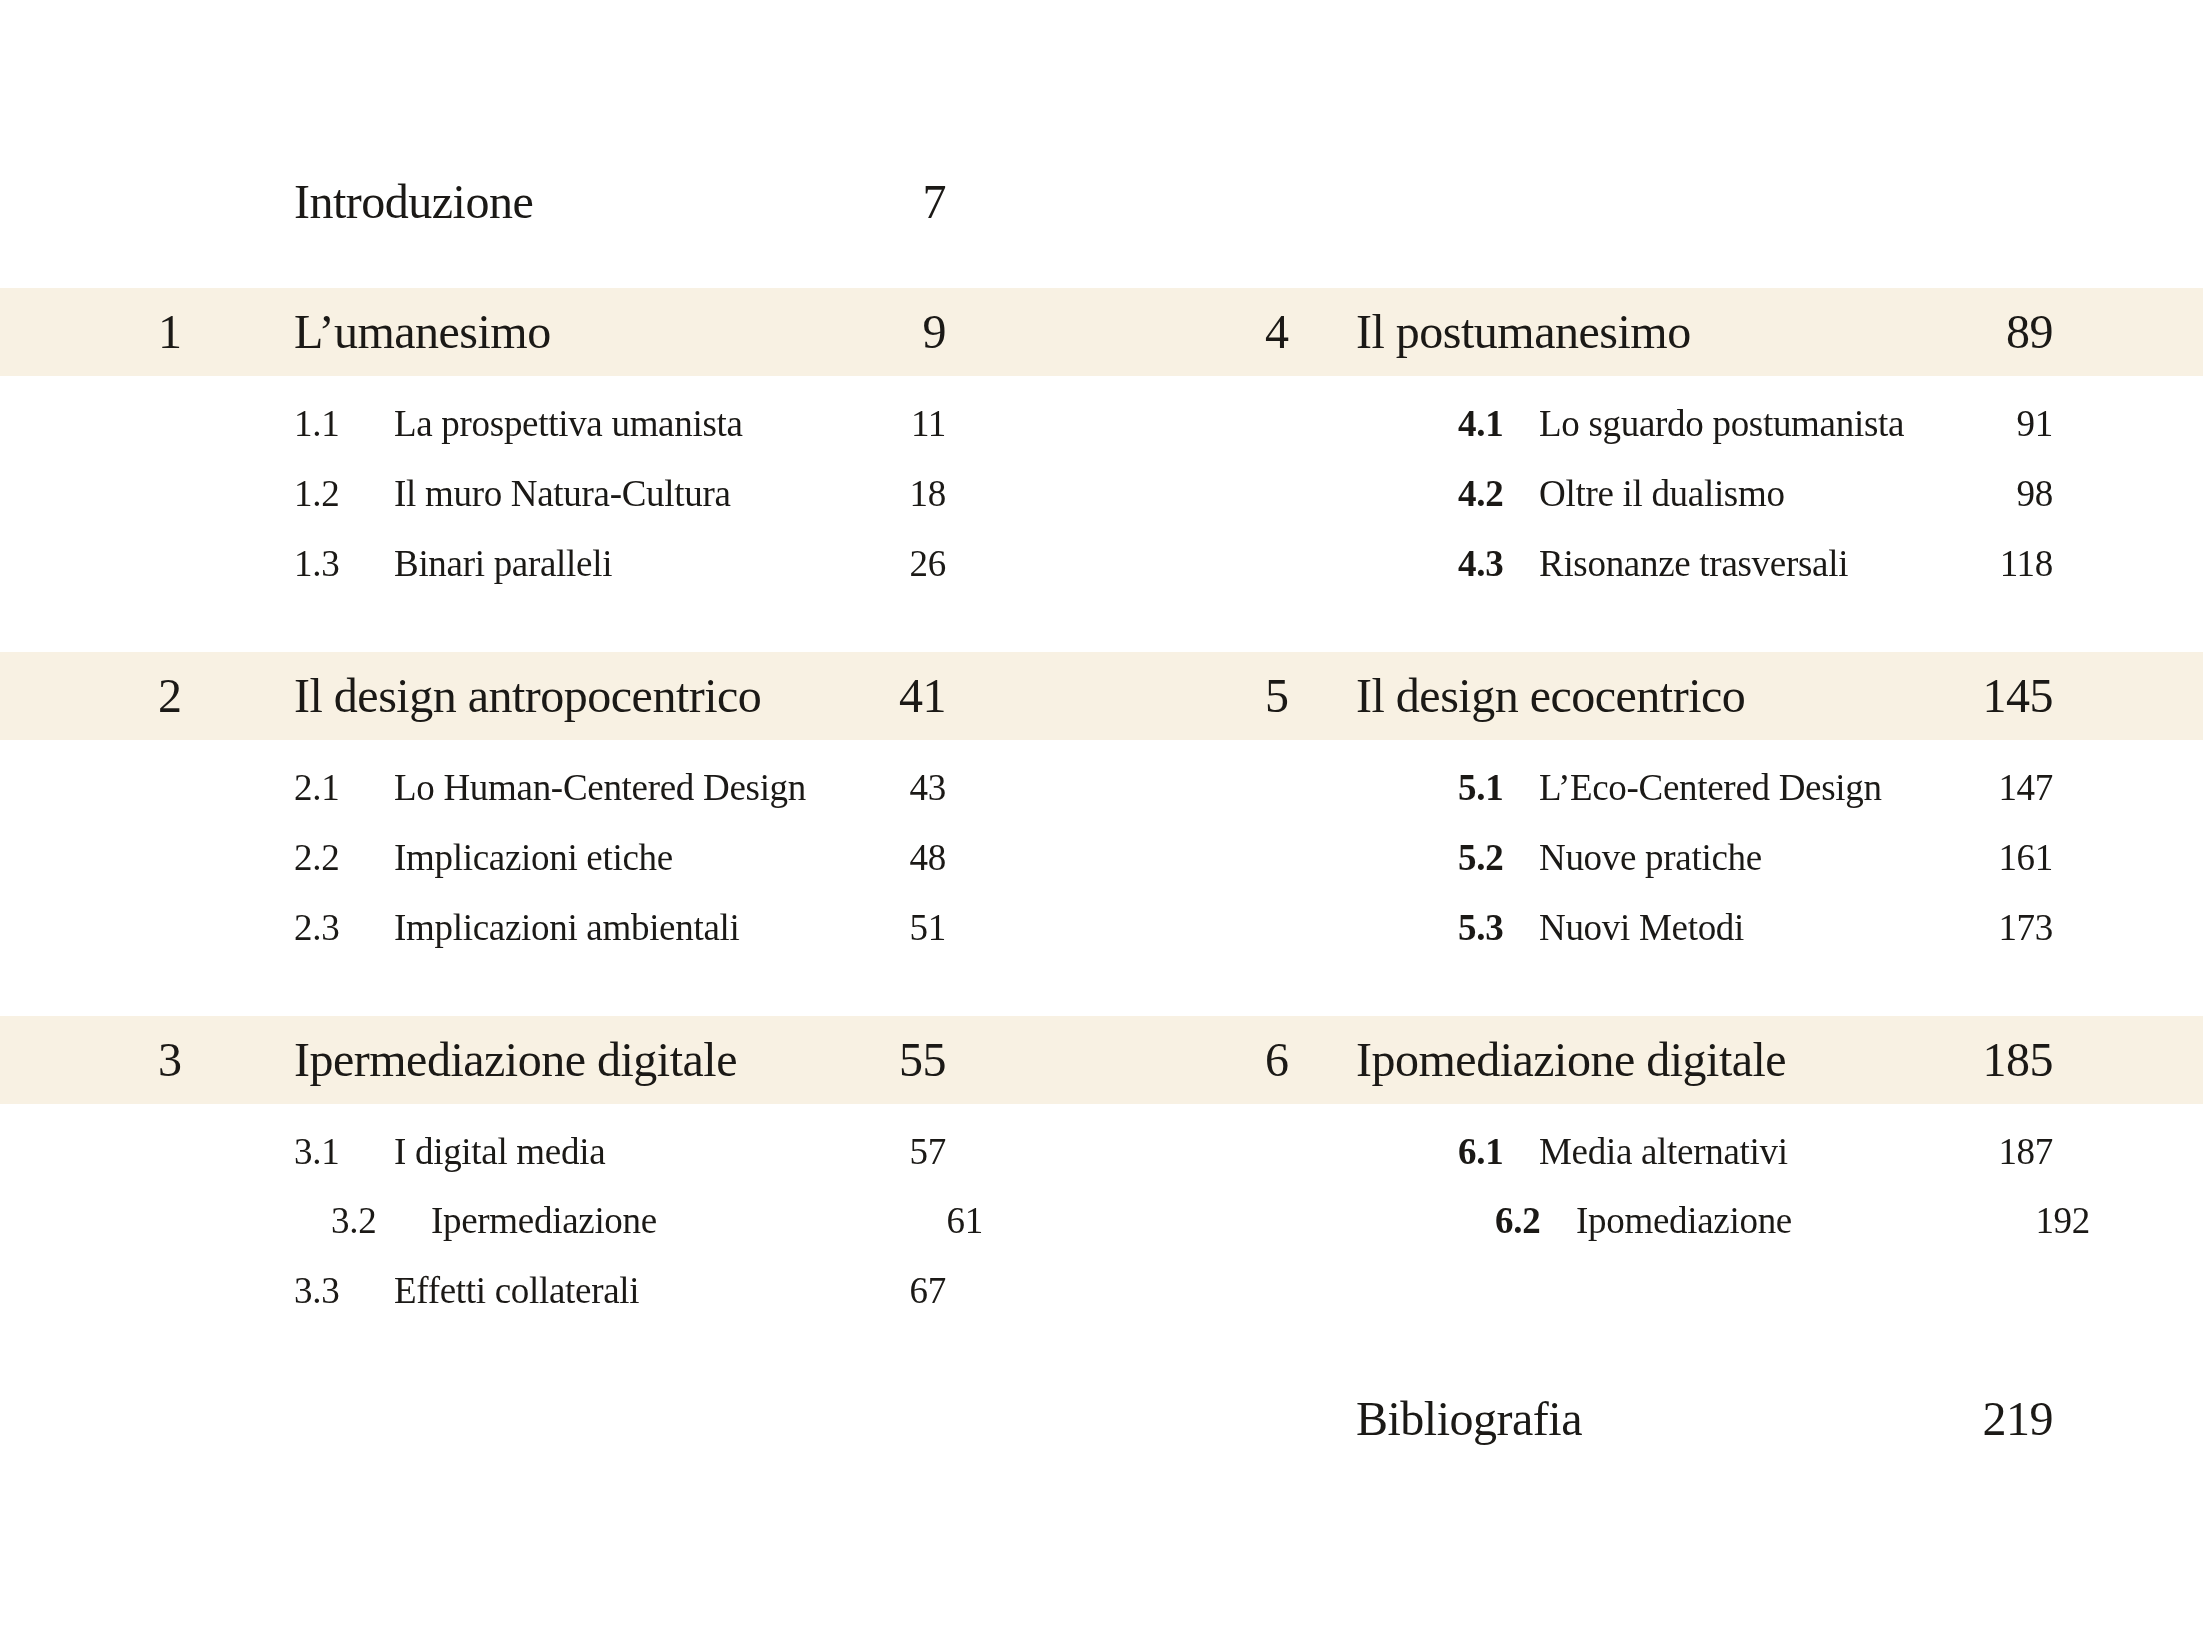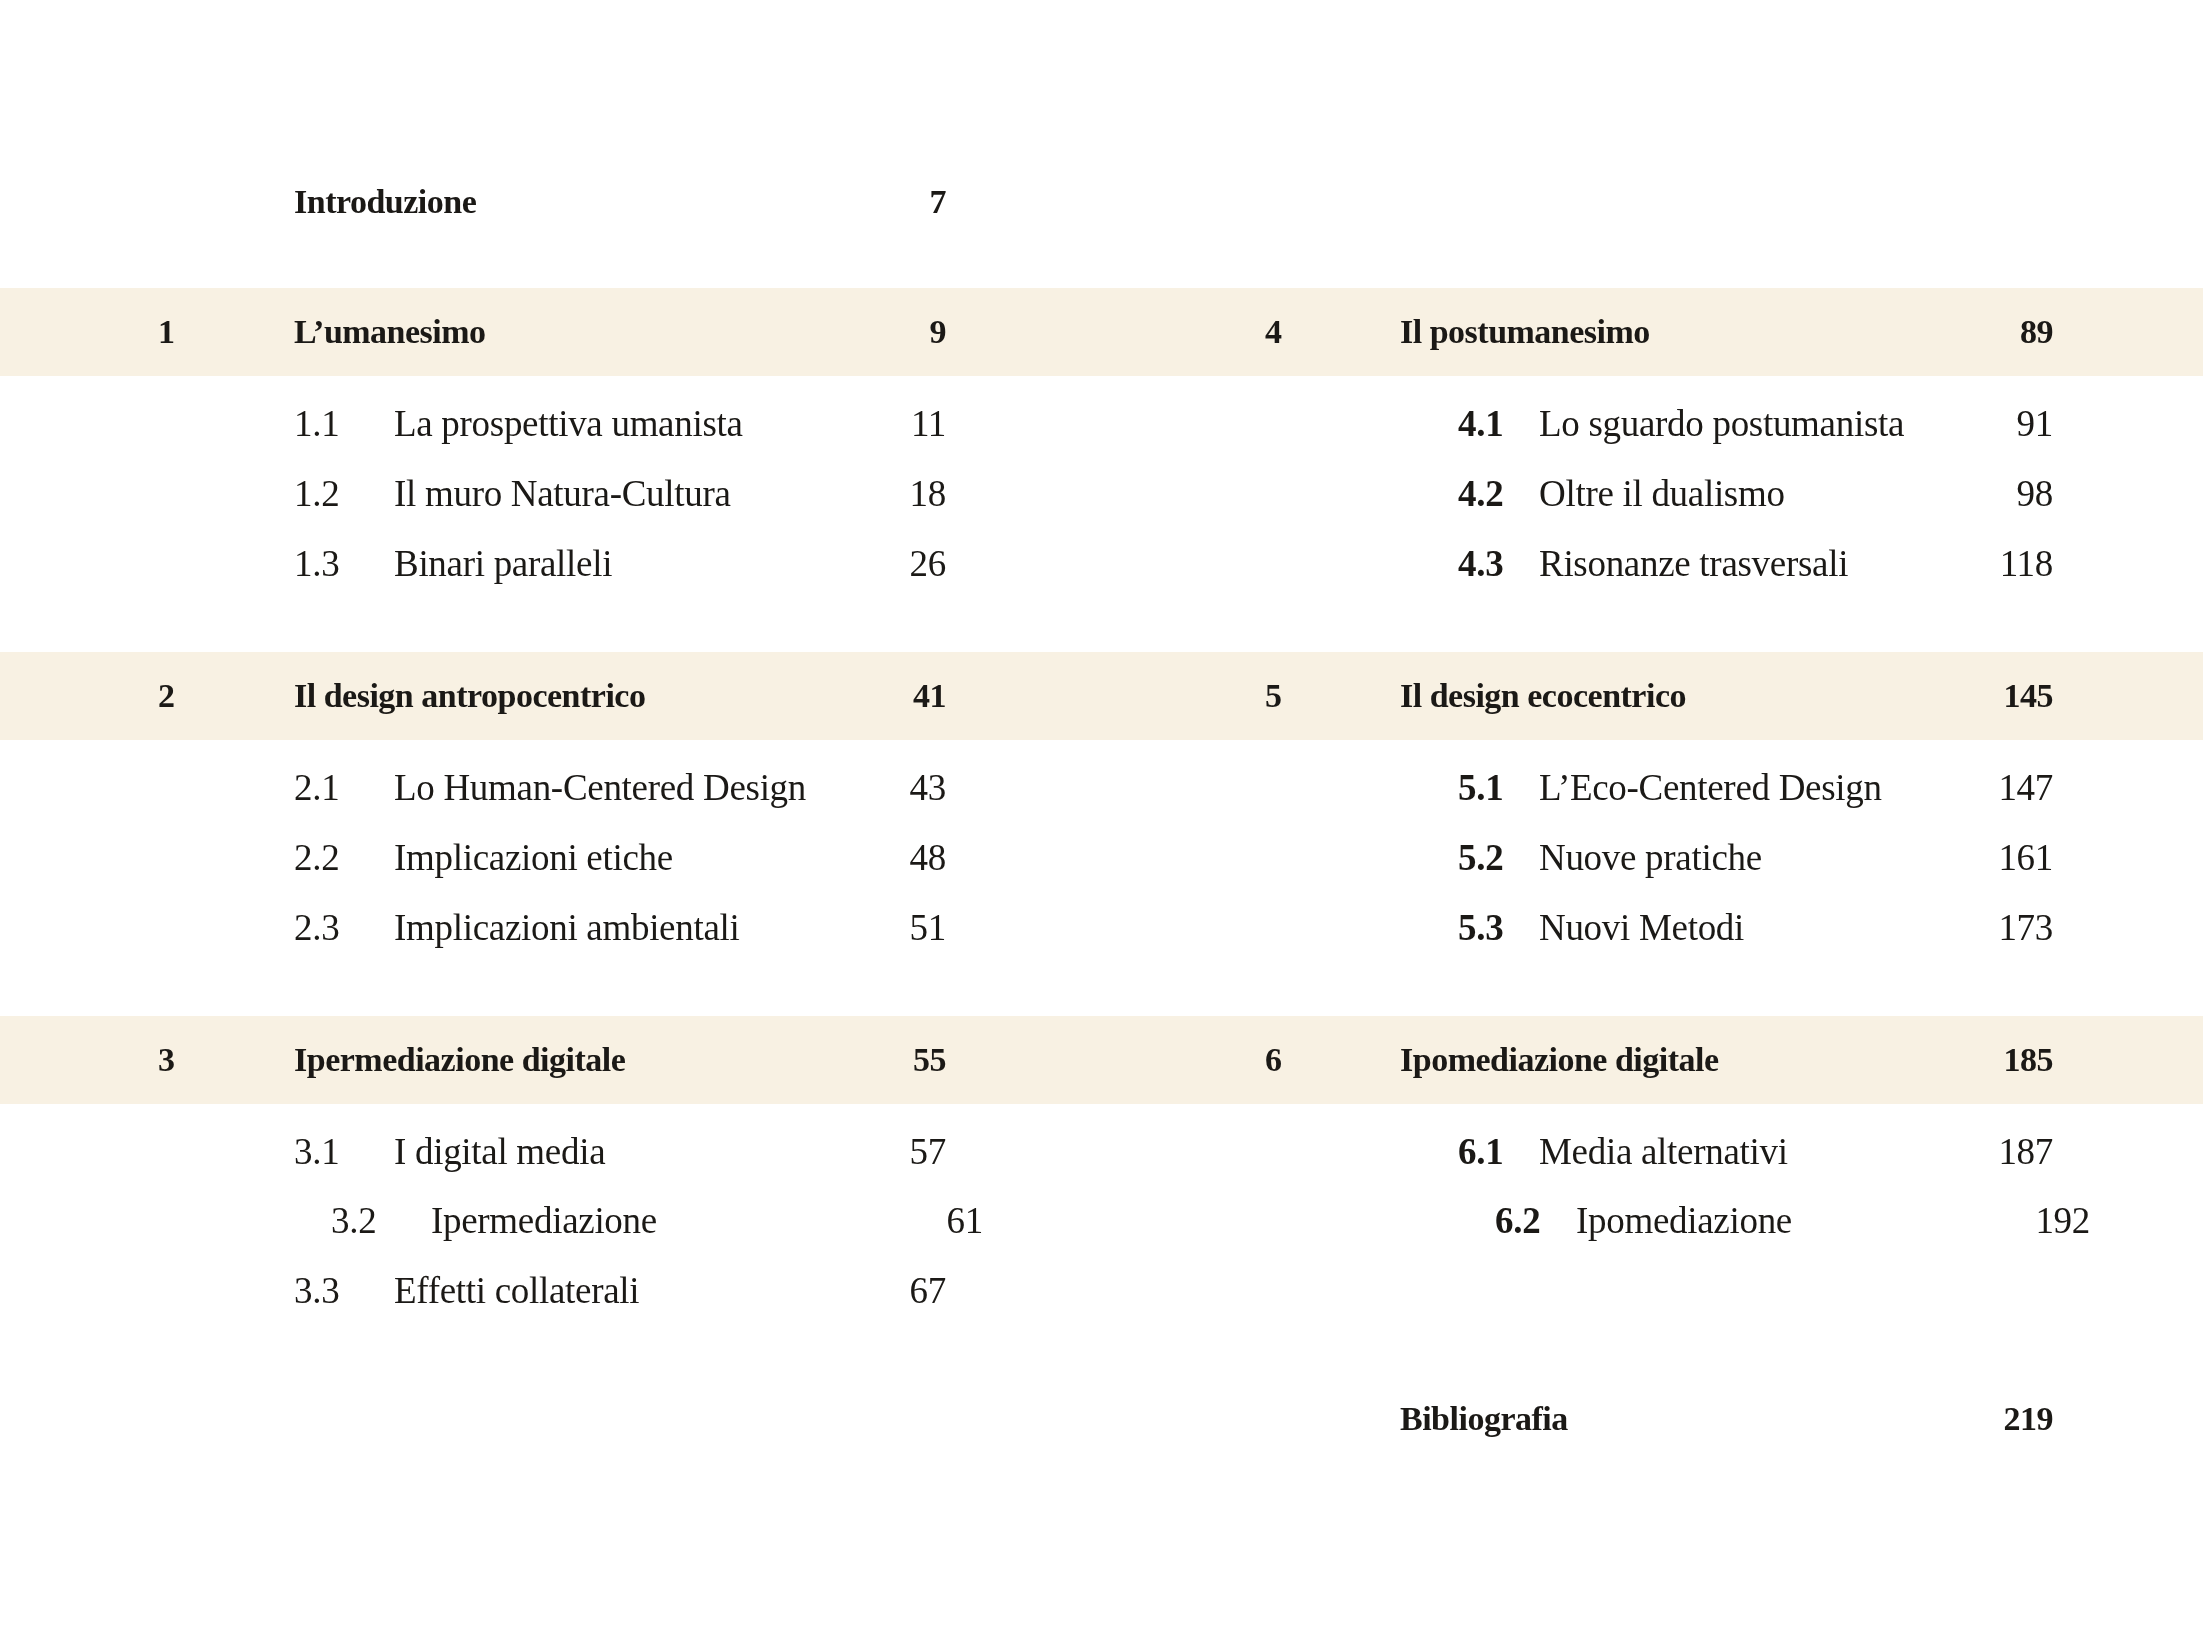--- a/index.html
+++ b/index.html
@@ -34,22 +34,22 @@
     position: absolute;
     left: 0;
     width: 2204px;
   }
   .row span { position: absolute; top: 0; white-space: nowrap; }
 
   
   .ch {
     height: 88px;
     line-height: 88px;
-    font-size: 34px;
-    font-weight: bold;
+    font-size: 48px;
+    font-weight: normal;
     letter-spacing: -0.5px;
   }
   .t-intro  { top: 158px; }
   .t-biblio { top: 1375px; }
 
   
   .sec {
     height: 70px;
     line-height: 70px;
     font-size: 37px;
@@ -61,21 +61,21 @@
 
   
   .L .num    { left: 158px; }
   .L .title  { left: 294px; }
   .L .snum   { left: 294px; }
   .L .stitle { left: 394px; }
   .L .pnum   { left: 762px; width: 184px; text-align: right; }
 
   
   .R .num    { left: 1265px; }
-  .R .title  { left: 1400px; text-align: right; }
+  .R .title  { left: 1356px; text-align: right; }
   .R .snum   { left: 1458px; font-weight: bold; }
   .R .stitle { left: 1539px; }
   .R .pnum   { left: 1869px; width: 184px; text-align: right; }
 </style>
 </head>
 <body>
 
 <div class="page">
 
   <div class="band t-band0"></div>

